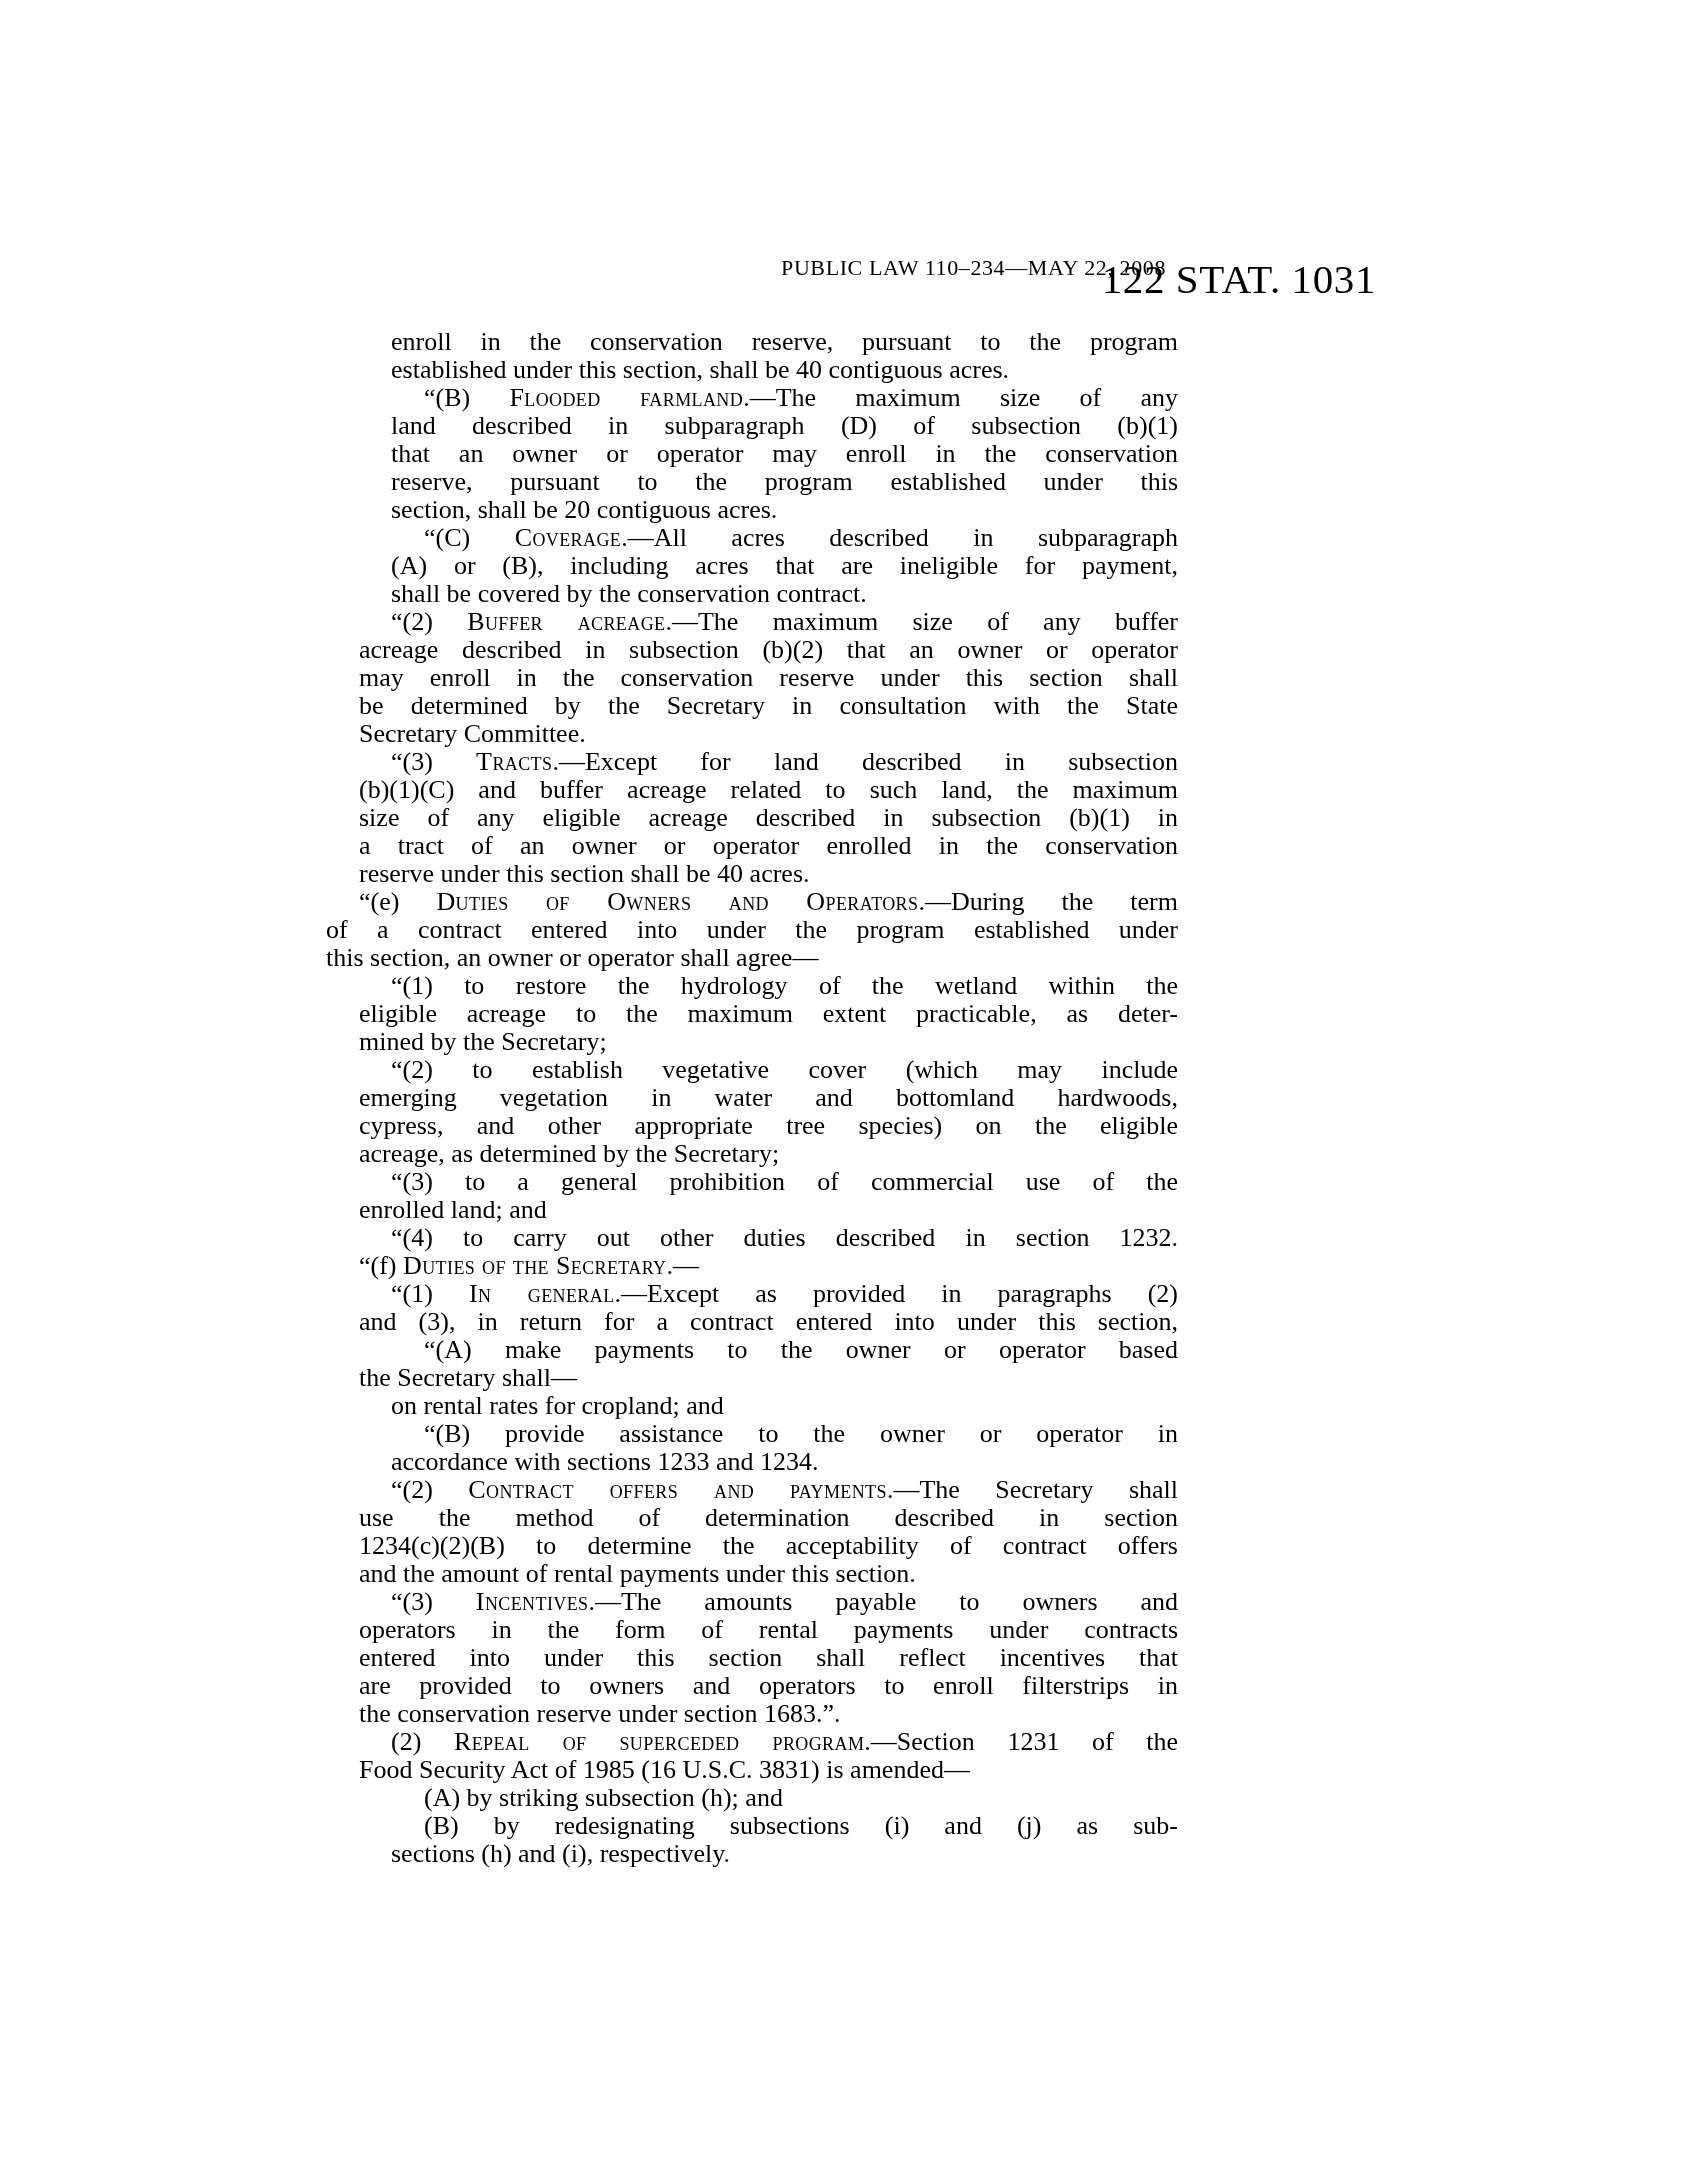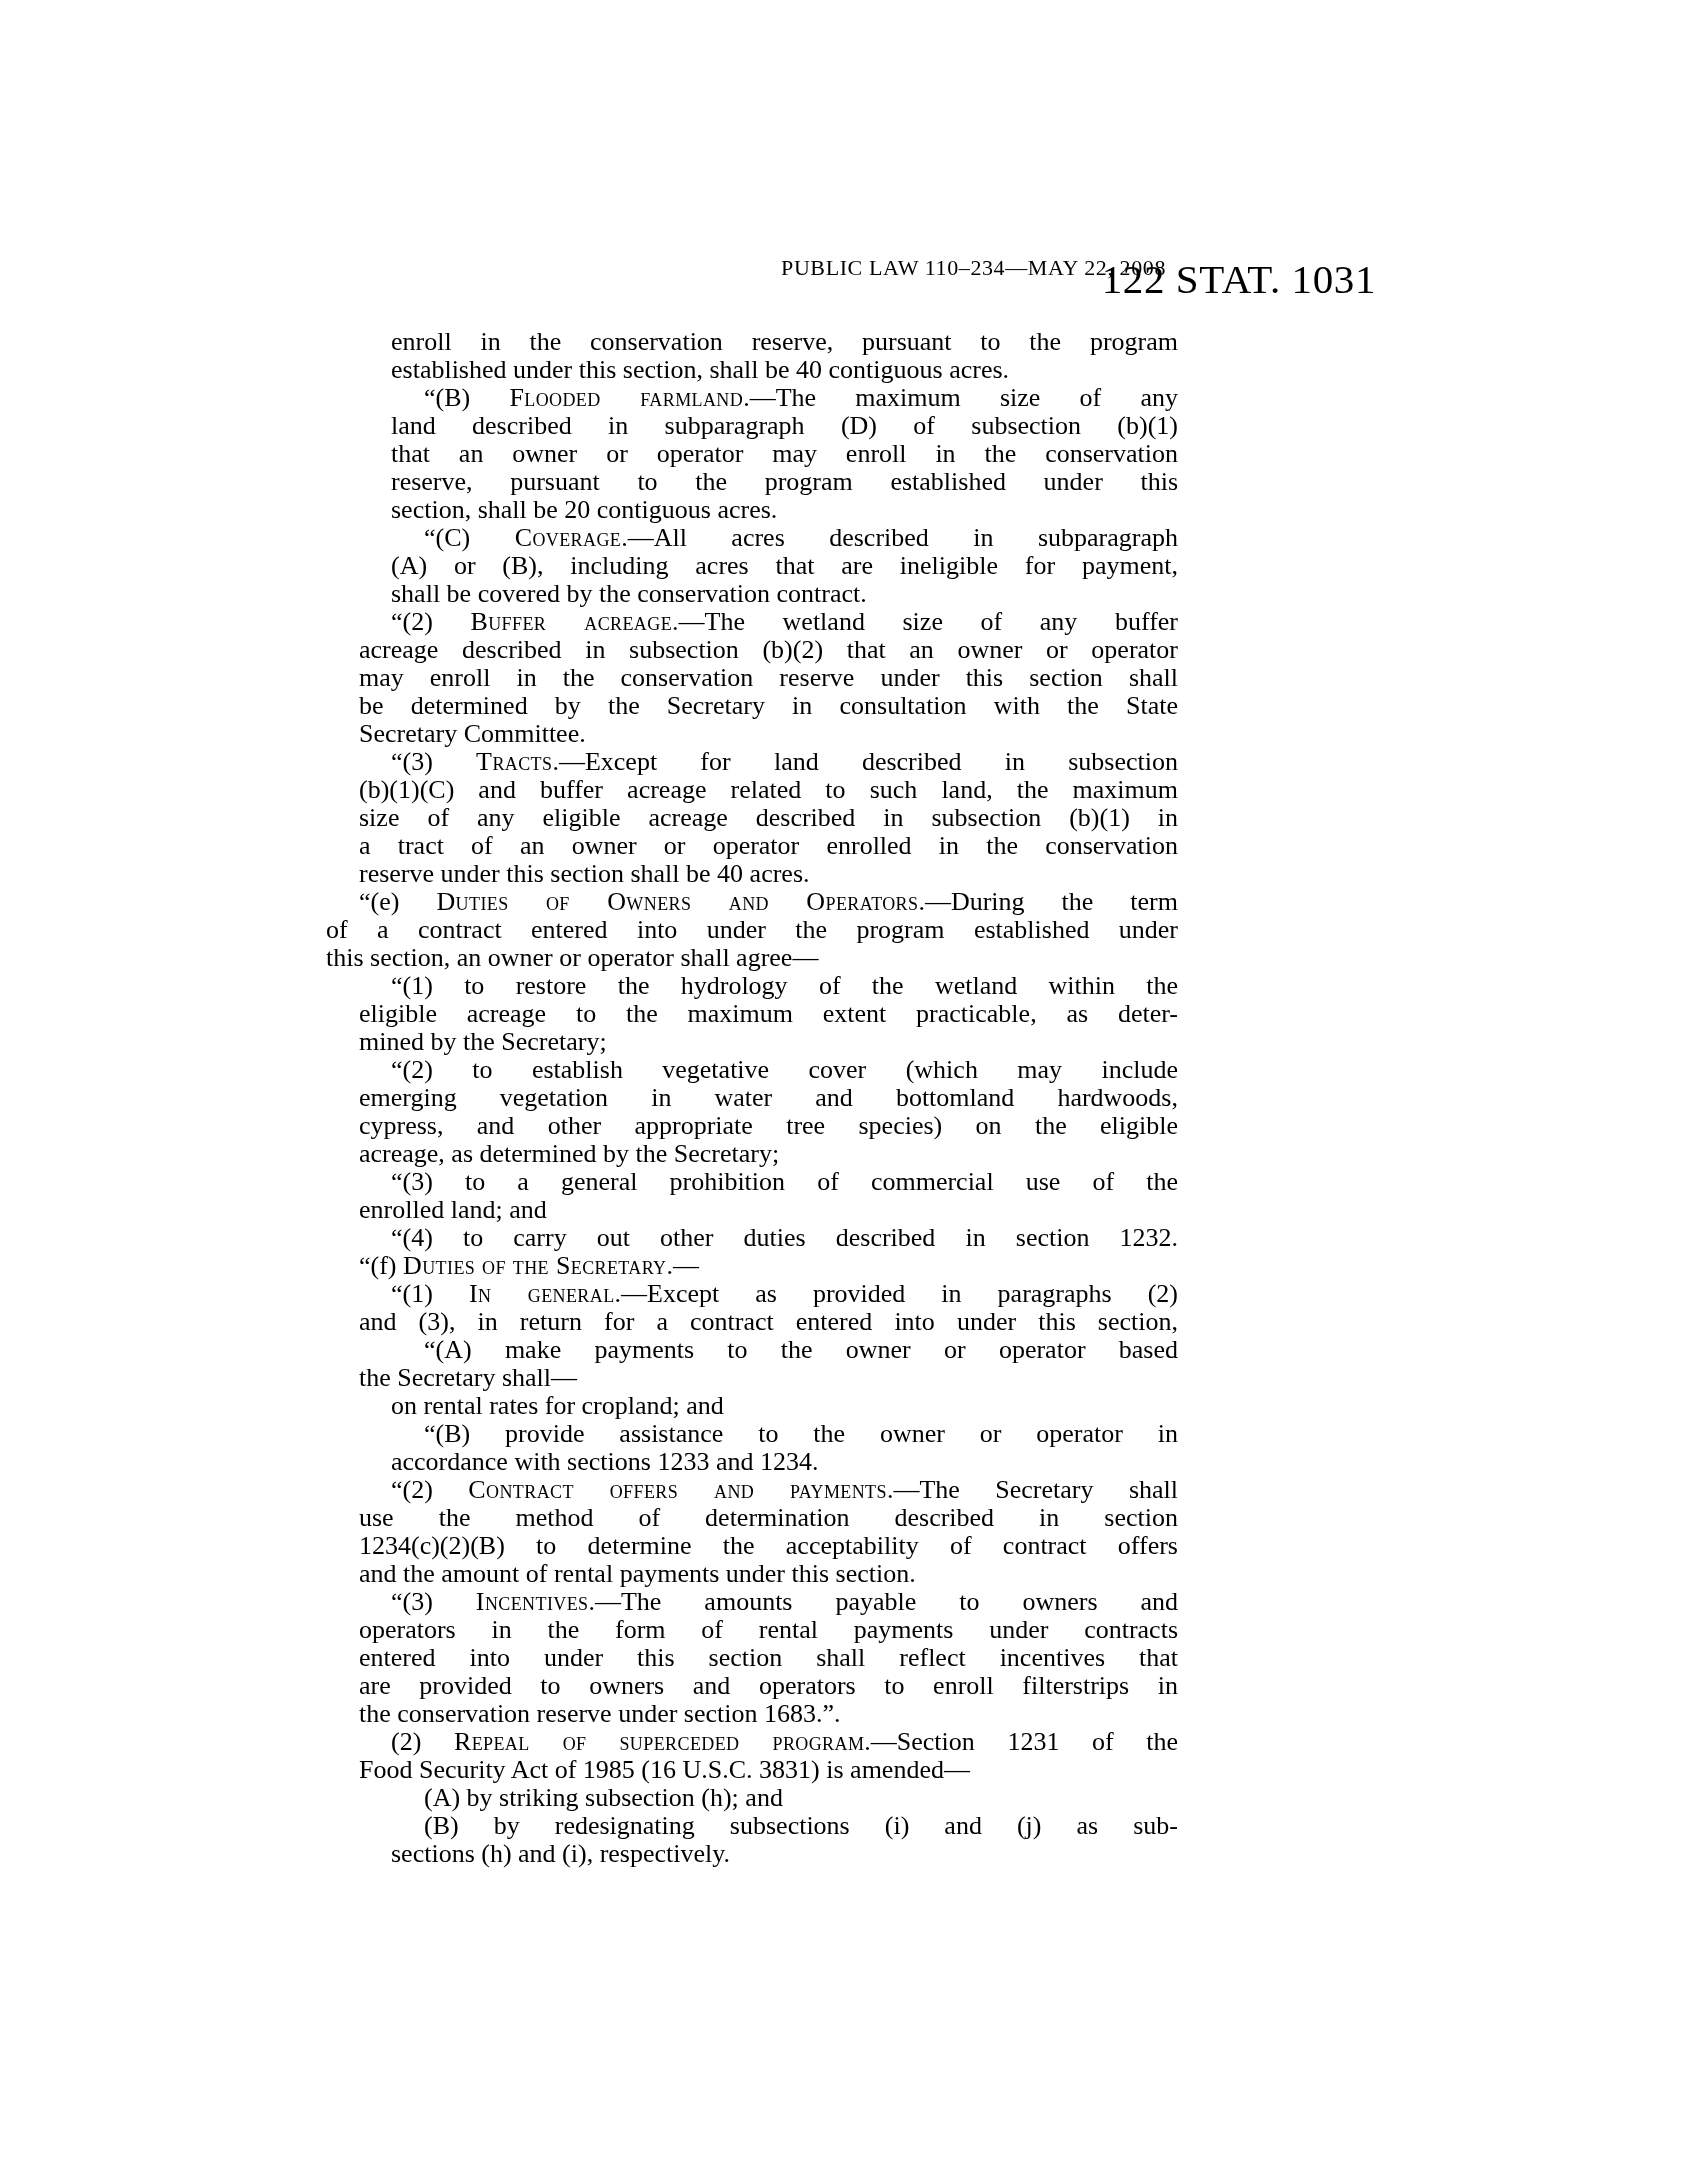--- a/index.html
+++ b/index.html
@@ -40,21 +40,21 @@
       <div class="line ind2 j"><span class="n">enroll in the conservation reserve, pursuant to the program</span></div>
       <div class="line ind2"><span class="n">established under this section, shall be 40 contiguous acres.</span></div>
       <div class="line ind3 j"><span class="n">“(B) </span><span class="sc">Flooded farmland</span><span class="n">.—The maximum size of any</span></div>
       <div class="line ind2 j"><span class="n">land described in subparagraph (D) of subsection (b)(1)</span></div>
       <div class="line ind2 j"><span class="n">that an owner or operator may enroll in the conservation</span></div>
       <div class="line ind2 j"><span class="n">reserve, pursuant to the program established under this</span></div>
       <div class="line ind2"><span class="n">section, shall be 20 contiguous acres.</span></div>
       <div class="line ind3 j"><span class="n">“(C) </span><span class="sc">Coverage</span><span class="n">.—All acres described in subparagraph</span></div>
       <div class="line ind2 j"><span class="n">(A) or (B), including acres that are ineligible for payment,</span></div>
       <div class="line ind2"><span class="n">shall be covered by the conservation contract.</span></div>
-      <div class="line ind2 j"><span class="n">“(2) </span><span class="sc">Buffer acreage</span><span class="n">.—The wetland size of any buffer</span></div>
+      <div class="line ind2 j"><span class="n">“(2) </span><span class="sc">Buffer acreage</span><span class="n">.—The maximum size of any buffer</span></div>
       <div class="line ind1 j"><span class="n">acreage described in subsection (b)(2) that an owner or operator</span></div>
       <div class="line ind1 j"><span class="n">may enroll in the conservation reserve under this section shall</span></div>
       <div class="line ind1 j"><span class="n">be determined by the Secretary in consultation with the State</span></div>
       <div class="line ind1"><span class="n">Secretary Committee.</span></div>
       <div class="line ind2 j"><span class="n">“(3) </span><span class="sc">Tracts</span><span class="n">.—Except for land described in subsection</span></div>
       <div class="line ind1 j"><span class="n">(b)(1)(C) and buffer acreage related to such land, the maximum</span></div>
       <div class="line ind1 j"><span class="n">size of any eligible acreage described in subsection (b)(1) in</span></div>
       <div class="line ind1 j"><span class="n">a tract of an owner or operator enrolled in the conservation</span></div>
       <div class="line ind1"><span class="n">reserve under this section shall be 40 acres.</span></div>
       <div class="line ind1 j"><span class="n">“(e) </span><span class="sc">Duties of Owners and Operators</span><span class="n">.—During the term</span></div>

